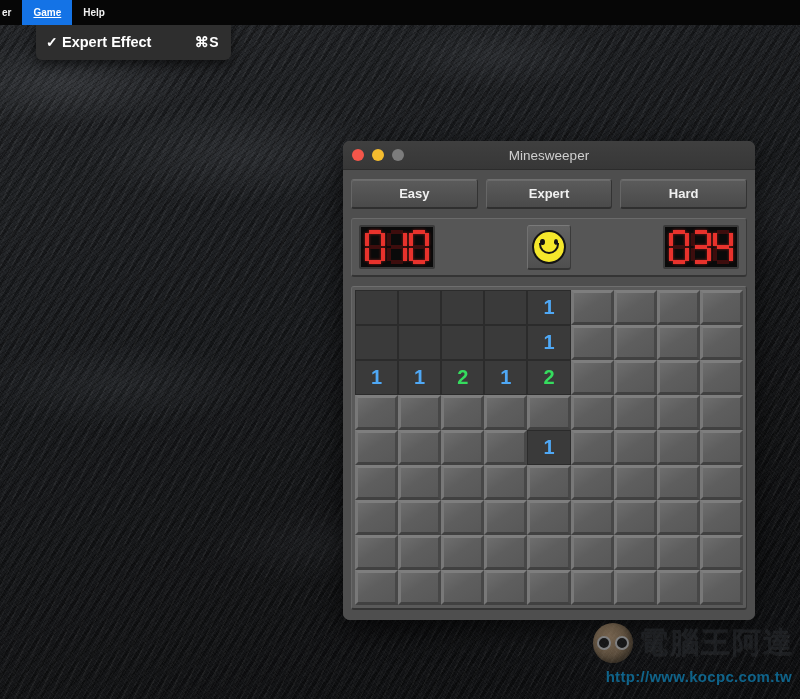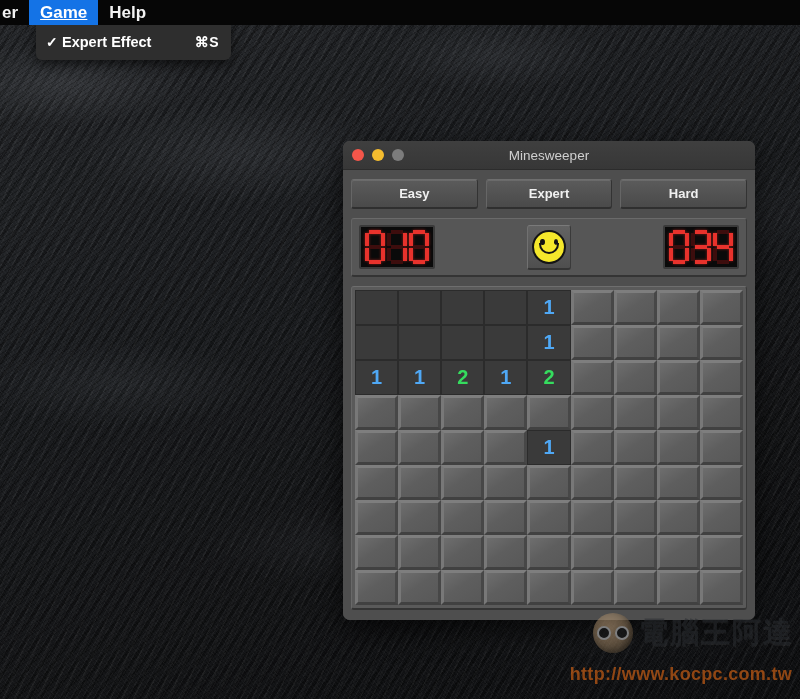--- a/index.html
+++ b/index.html
@@ -55,21 +55,21 @@
     position: absolute;
     left: 0; top: 0;
     width: 800px; height: 25px;
     background: #060606;
     display: flex;
     align-items: center;
     z-index: 50;
   }
   .menu-item {
     color: #f2f2f2;
-    font-size: 17px;
+    font-size: 10px;
     font-weight: bold;
     padding: 0 11px;
     height: 25px;
     line-height: 25px;
     white-space: nowrap;
   }
   .menu-item.clipped { padding-left: 2px; }
   .menu-item.active {
     background: #1473e6;
     color: #ffffff;
@@ -317,25 +317,25 @@
   #wmFace::after  { right: 4px; }
   #wmCn {
     font-family: "DejaVu Sans", sans-serif;
     font-size: 29px;
     font-weight: bold;
     color: #2a2d31;
     letter-spacing: 2px;
     text-shadow: 0 1px 0 rgba(255,255,255,.10);
   }
   #wmUrl {
-    font-size: 18px;
+    font-size: 15px;
     font-weight: bold;
-    color: #f97316;
+    color: #0ea5e9;
     letter-spacing: .3px;
-    margin-top: 11px;
+    margin-top: 5px;
     margin-right: 2px;
   }
 </style>
 </head>
 <body>
 
 <div id="desktop"></div>
 
 <div id="menubar">
   <div class="menu-item clipped">er</div>

